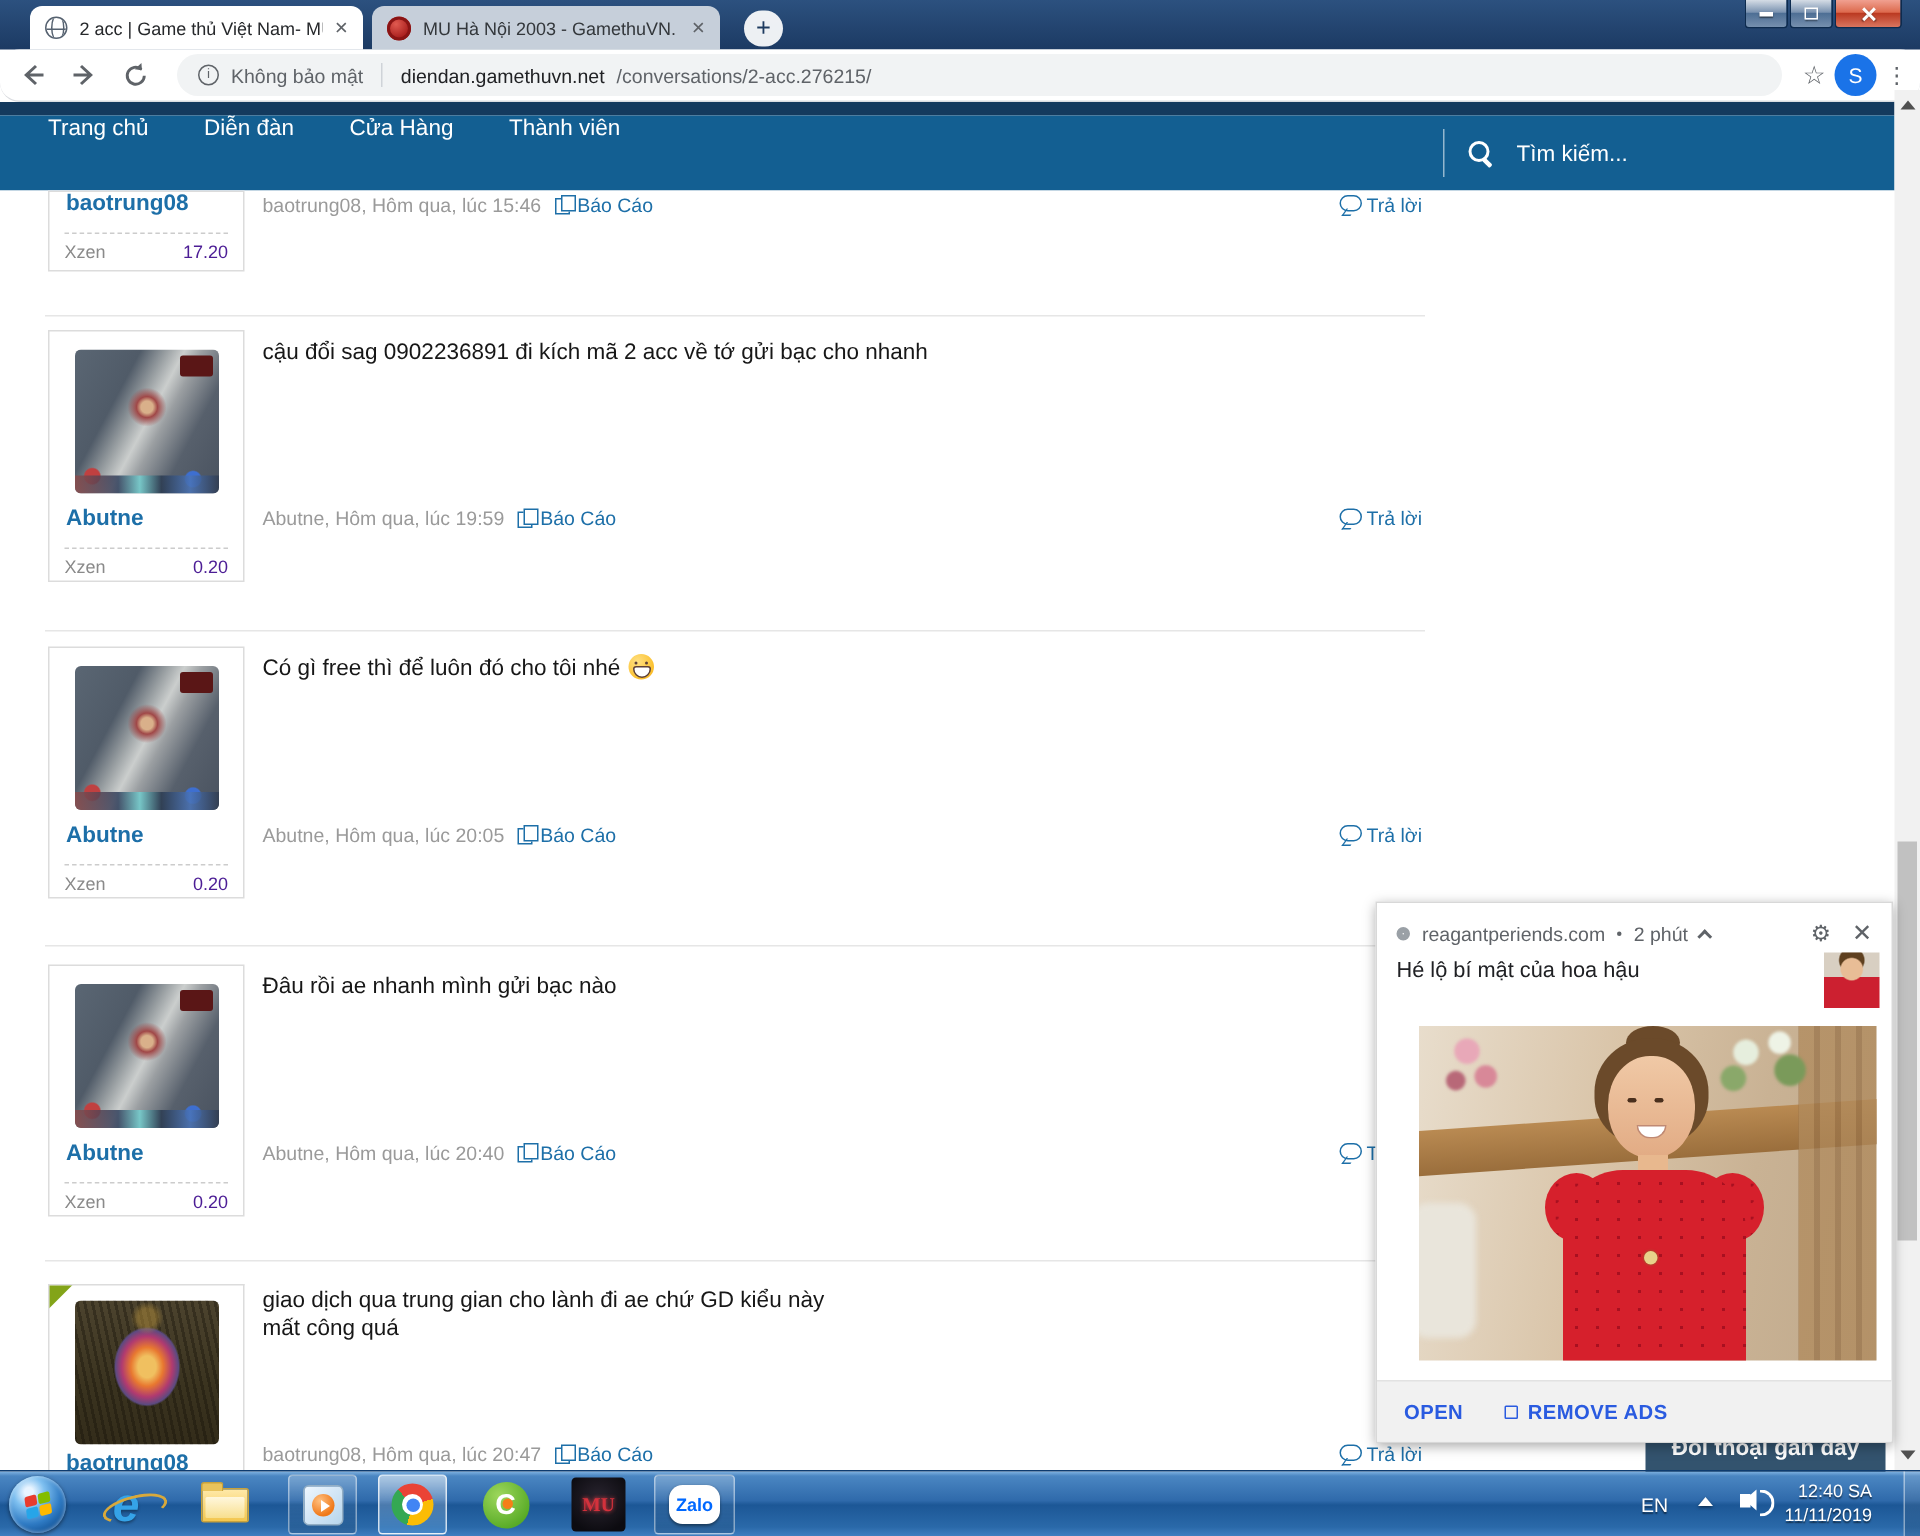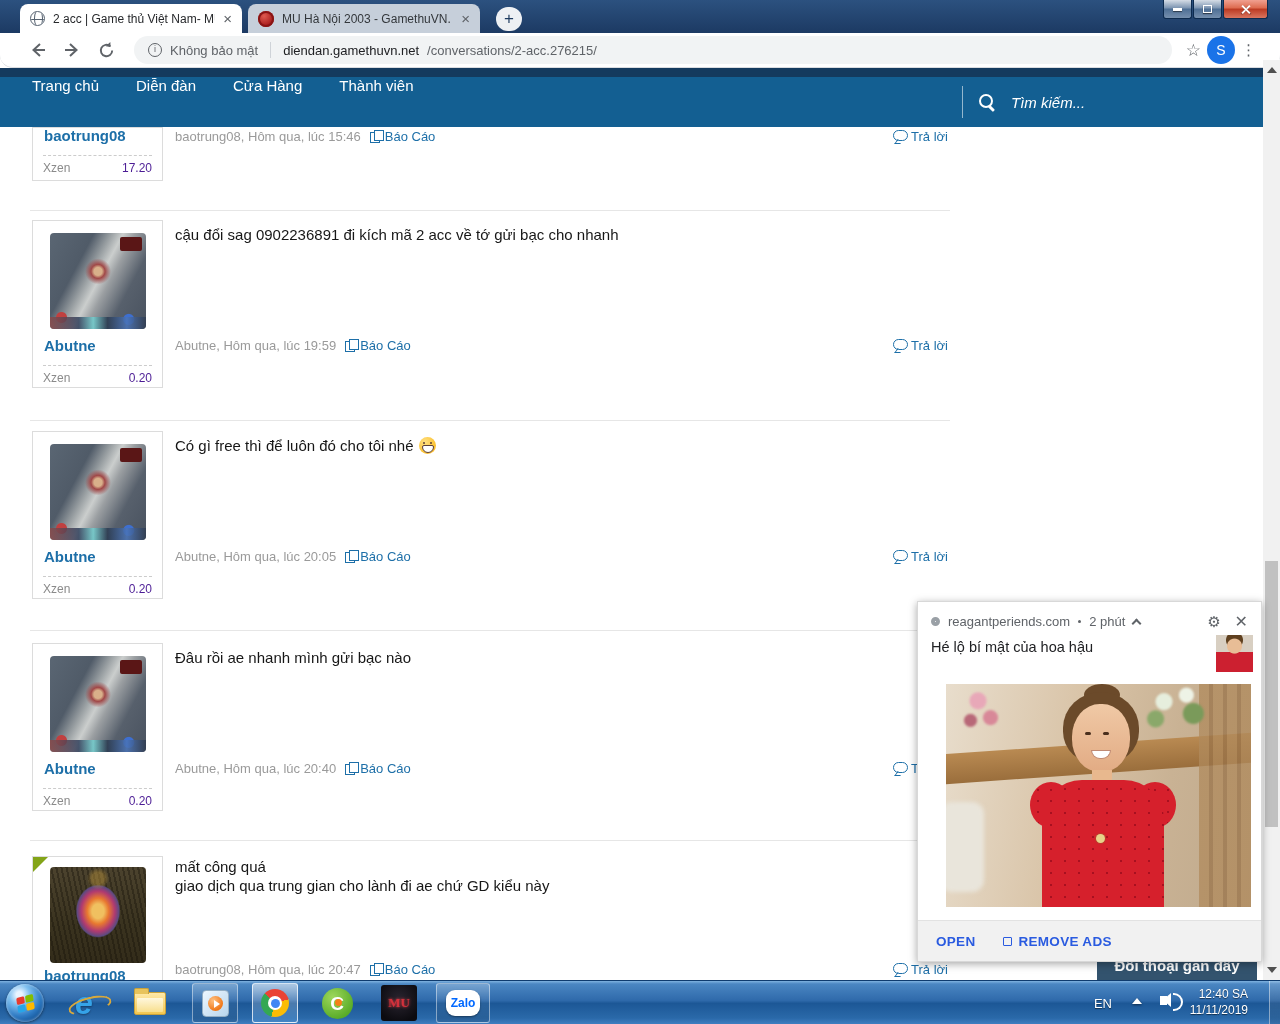--- a/index.html
+++ b/index.html
@@ -22,21 +22,21 @@
   .wbtn{width:29px;height:19px;border:1px solid #0d2b4e;border-top:none;border-radius:0 0 3px 3px;margin-left:1px;background:linear-gradient(rgba(255,255,255,.8),rgba(205,218,232,.5) 45%,rgba(125,155,185,.45) 50%,rgba(185,205,225,.55));display:flex;align-items:center;justify-content:center;position:relative;}
   .wbtn-close{width:45px;background:linear-gradient(#f0a090,#dd6a4e 45%,#bb3a22 50%,#d9755f);}
   .g-min{width:9px;height:3px;background:#fff;box-shadow:0 1px 1px rgba(0,0,0,.5);}
   .g-max{width:9px;height:8px;border:1px solid #fff;box-shadow:0 1px 1px rgba(0,0,0,.5);}
   .g-close{position:relative;width:11px;height:11px;}
   .g-close::before,.g-close::after{content:"";position:absolute;left:5px;top:0;width:2px;height:11px;background:#fff;box-shadow:0 1px 1px rgba(0,0,0,.4);}
   .g-close::before{transform:rotate(45deg);}
   .g-close::after{transform:rotate(-45deg);}
 
   
-  .toolbar{position:absolute;left:0;top:33px;right:0;height:35px;background:#fff;border-bottom:1px solid #dadce0;display:flex;align-items:center;padding:0 24px;gap:6px;border-radius:13px;}
+  .toolbar{position:absolute;left:0;top:33px;right:0;height:35px;background:#fff;border-bottom:1px solid #dadce0;display:flex;align-items:center;padding:0 8px;gap:6px;border-radius:13px;}
   .navbtn{width:28px;height:28px;display:flex;align-items:center;justify-content:center;}
   .omnibox{flex:1;height:28px;background:#f1f3f4;border-radius:14px;display:flex;align-items:center;padding:0 14px;font-size:13px;gap:8px;margin:0 8px;}
   .ic-info{width:14px;height:14px;border:1.5px solid #5f6368;border-radius:50%;color:#5f6368;font-size:9px;line-height:11px;text-align:center;flex:0 0 auto;}
   .ic-info::after{content:"i";}
   .sec-label{color:#5f6368;}
   .url-div{width:1px;height:16px;background:#cfd3d8;margin:0 4px;}
   .url-host{color:#202124;}
   .url-path{color:#5f6368;}
   .ic-star{color:#5f6368;font-size:17px;}
   .avatar-s{width:28px;height:28px;border-radius:50%;background:#1a73e8;color:#fff;font-size:14px;line-height:28px;text-align:center;}
@@ -45,21 +45,21 @@
   
   .darkstrip{position:absolute;left:0;top:68px;right:17px;height:9px;background:#143a5e;}
   .mainnav{position:absolute;left:0;top:77px;right:17px;height:50px;background:#135f92;color:#fff;}
   .nav-items{position:absolute;left:32px;top:0;height:100%;display:flex;gap:37px;font-size:15px;}
   .nav-item{cursor:pointer;white-space:nowrap;}
   .nav-search{position:absolute;left:962px;top:0;height:100%;display:flex;align-items:center;gap:15px;}
   .nav-sep{width:1px;height:32px;background:rgba(255,255,255,.55);}
   .ic-search{width:18px;height:18px;position:relative;}
   .ic-search::before{content:"";position:absolute;left:1px;top:1px;width:10px;height:10px;border:2.5px solid #fff;border-radius:50%;}
   .ic-search::after{content:"";position:absolute;left:12px;top:12px;width:3px;height:7px;background:#fff;transform:rotate(-45deg);border-radius:1px;}
-  .search-label{font-size:15px;color:#fff;font-style:italic;}
+  .search-label{font-size:15px;color:#fff;}
 
   
   .content{position:absolute;left:0;top:127px;right:17px;bottom:44px;background:#fff;overflow:hidden;}
   .pdivider{position:absolute;left:30px;width:920px;height:1px;background:#e6e6e6;}
   .post{position:absolute;left:30px;width:920px;}
   .ubox{position:absolute;left:2px;top:0;width:131px;height:168px;background:#fff;border:1px solid #dcdcdc;}
   .corner{position:absolute;left:-1px;top:-1px;width:0;height:0;border-top:17px solid #83a418;border-right:17px solid transparent;}
   .pavatar{position:absolute;left:17px;top:12px;width:96px;height:96px;border-radius:4px;overflow:hidden;}
   .av-abutne{background:
     radial-gradient(circle at 82% 90%, #3e6fd0 0 5px, rgba(0,0,0,0) 6px),
@@ -362,22 +362,22 @@
 
     <div class="pdivider" style="top:713px"></div>
 
     <div class="post p-last" style="top:729px">
       <div class="ubox">
         <span class="corner"></span>
         <div class="pavatar av-baotrung"></div>
         <a class="uname">baotrung08</a>
       </div>
       <div class="ptext">
+        <div>giao dịch qua trung gian cho lành đi ae chứ GD kiểu này</div>
         <div>mất công quá</div>
-        <div>giao dịch qua trung gian cho lành đi ae chứ GD kiểu này</div>
       </div>
       <div class="pmeta">
         <span>baotrung08, Hôm qua, lúc 20:47</span>
         <a class="plink">
             <span class="ic-report"></span>
             <span>Báo Cáo</span>
           </a>
       </div>
       <a class="plink reply">
           <span class="ic-reply"></span>

